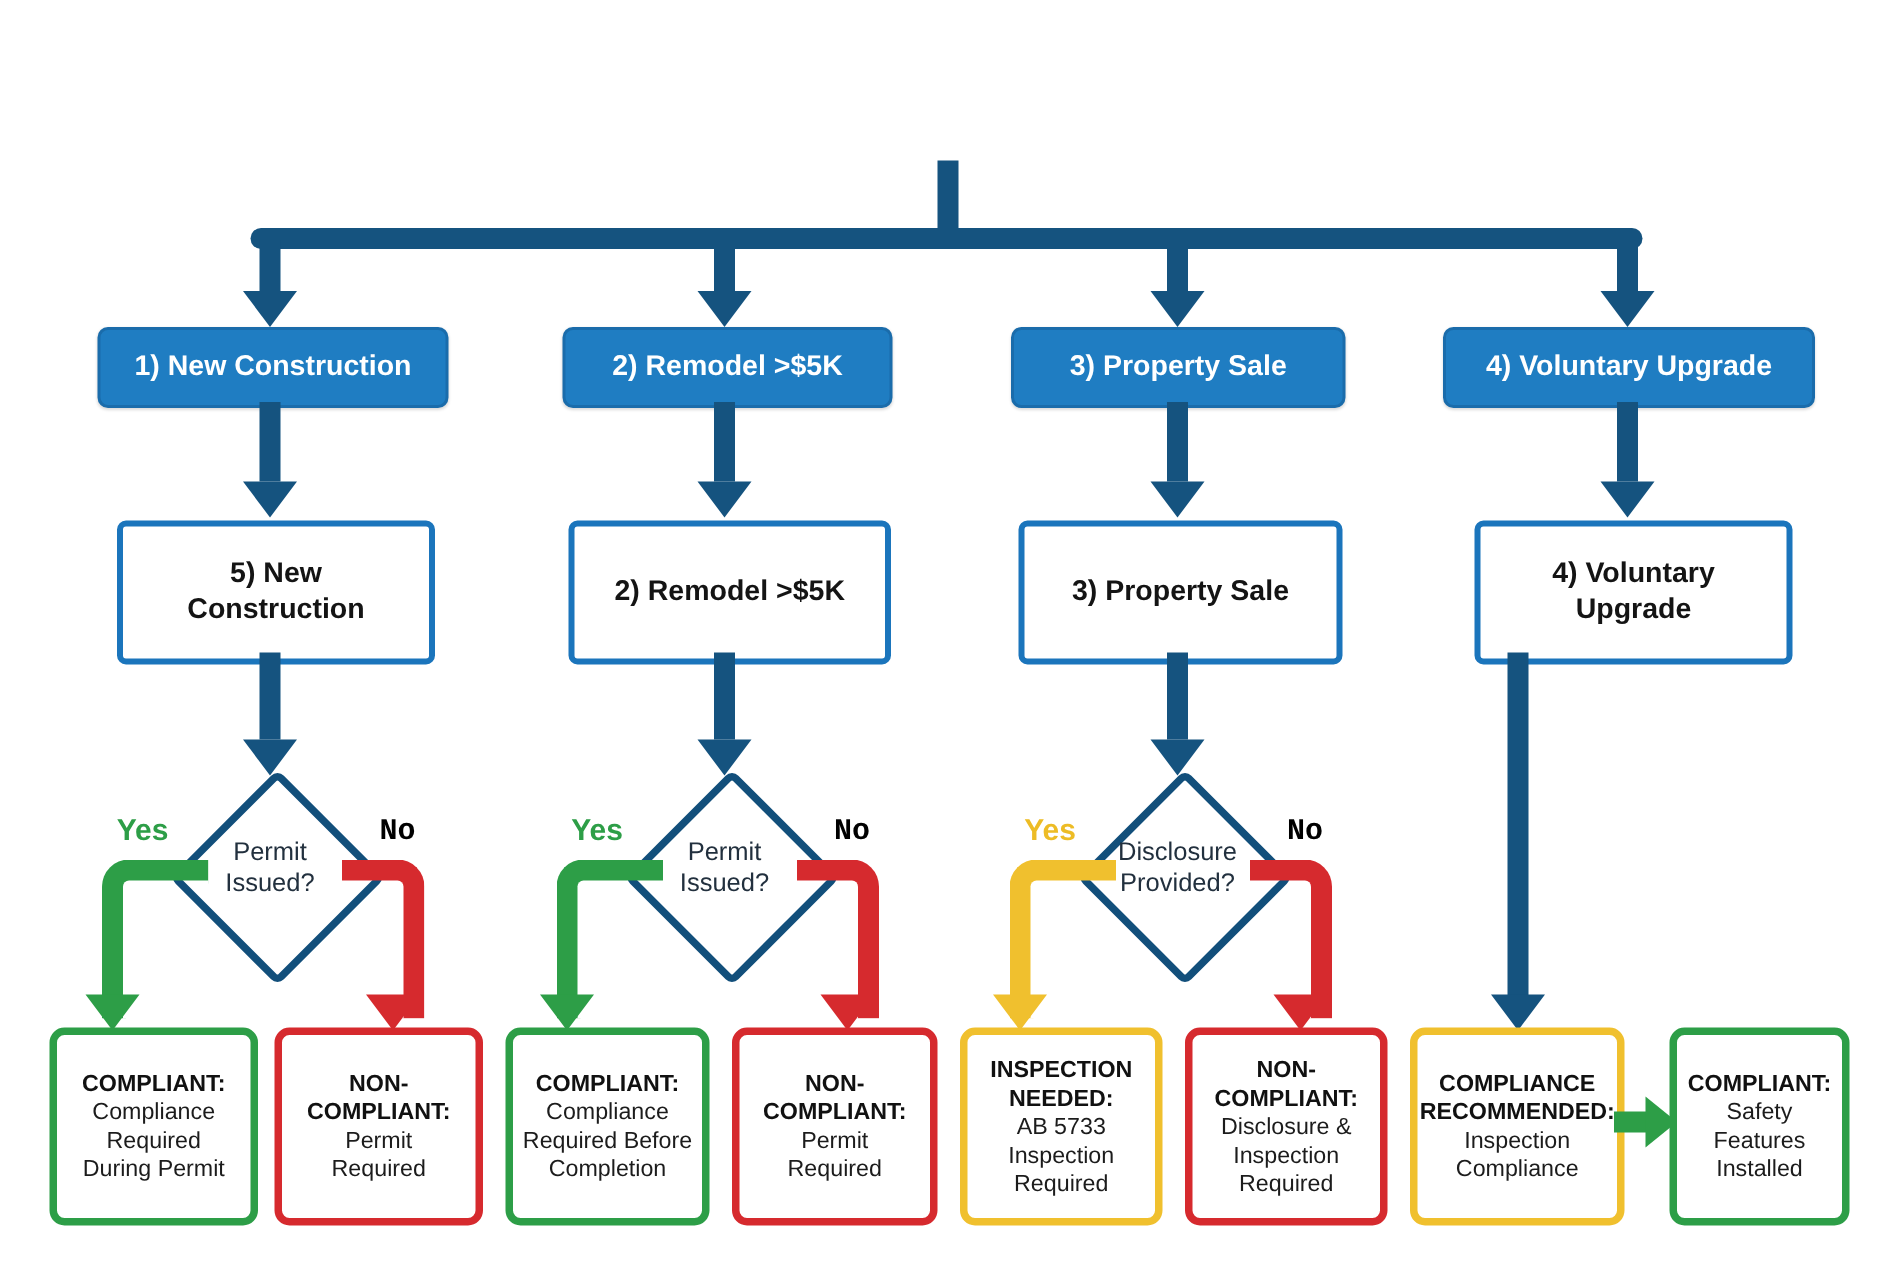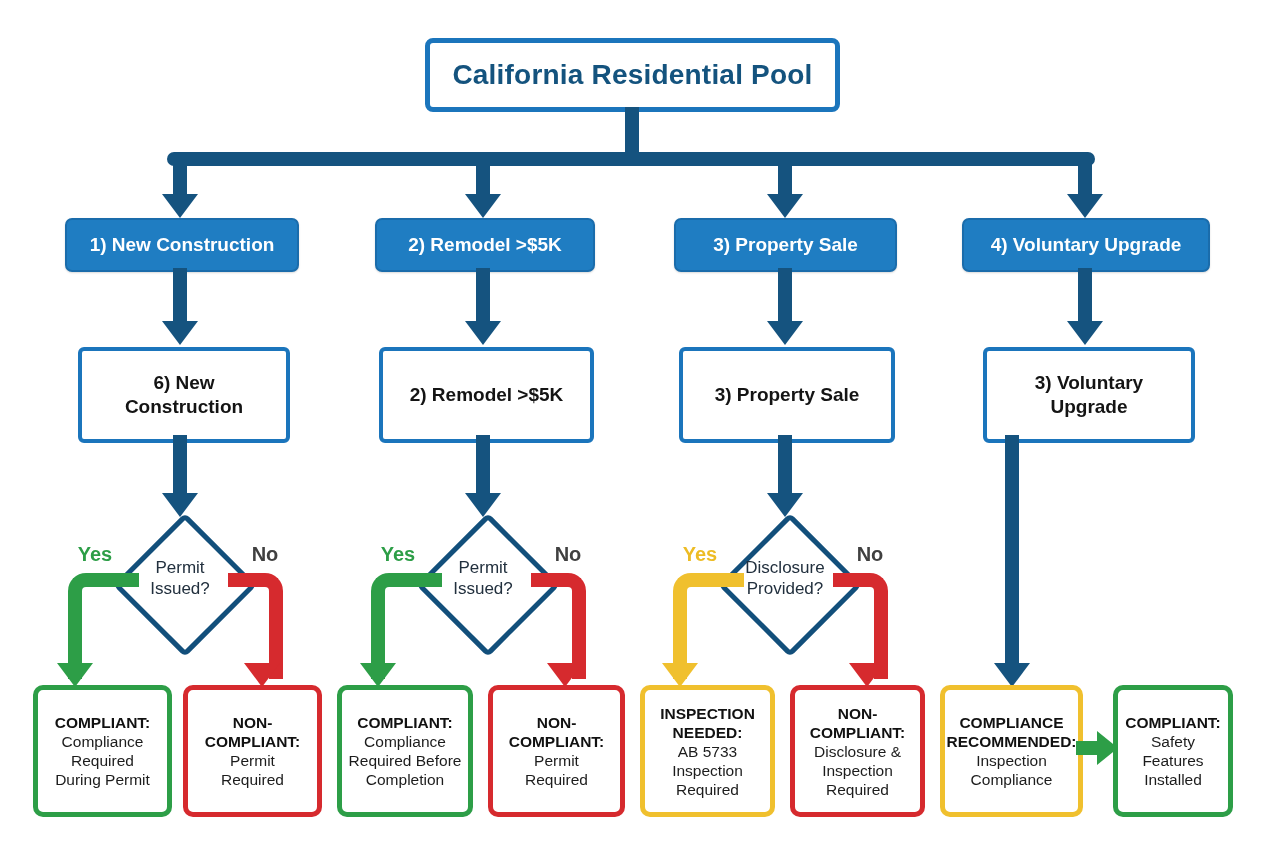--- a/index.html
+++ b/index.html
@@ -44,39 +44,36 @@
   .diamond{
     top:534px;width:92px;height:92px;background:#ffffff;border:5px solid #124f7b;border-radius:6px;
     transform:rotate(45deg);
   }
   .diamond-label{
     top:557px;width:120px;text-align:center;font-size:17px;line-height:21px;color:#22303e;
     white-space:pre-line;
   }
   .yn-label{top:543px;width:80px;text-align:center;font-size:20px;font-weight:bold;}
   .yn-green{color:#2d9e47;}
-  .yn-red{color:#404040;}
+  .yn-red{color:#000000;font-family:Liberation Mono, monospace;}
   .yn-yellow{color:#edbc25;}
   
   .outcome{
     top:685px;height:132px;background:#ffffff;border:5px solid;border-radius:10px;
     display:flex;flex-direction:column;align-items:center;justify-content:center;
     text-align:center;padding:4px 2px;box-sizing:border-box;
   }
   .outcome .h{font-size:15.5px;font-weight:bold;color:#111;line-height:19px;white-space:pre-line;}
   .outcome .b{font-size:15.5px;color:#1c1c1c;line-height:19px;white-space:pre-line;}
 </style>
 </head>
 <body>
 
 <div id="canvas">
 
-  <div class="abs title-box">
-    <span class="title-text">California Residential Pool</span>
-  </div>
 
   <div class="abs shaft" style="left:625px;top:107px;width:14px;height:51px;"></div>
   <div class="abs hbar"></div>
 
   <div class="abs shaft" style="left:173px;top:160px;width:14px;height:34px;"></div>
   <div class="abs head-down" style="left:162px;top:194px;"></div>
   <div class="abs shaft" style="left:476px;top:160px;width:14px;height:34px;"></div>
   <div class="abs head-down" style="left:465px;top:194px;"></div>
   <div class="abs shaft" style="left:778px;top:160px;width:14px;height:34px;"></div>
   <div class="abs head-down" style="left:767px;top:194px;"></div>
@@ -99,31 +96,31 @@
   <div class="abs shaft" style="left:173px;top:268px;width:14px;height:53px;"></div>
   <div class="abs head-down" style="left:162px;top:321px;"></div>
   <div class="abs shaft" style="left:476px;top:268px;width:14px;height:53px;"></div>
   <div class="abs head-down" style="left:465px;top:321px;"></div>
   <div class="abs shaft" style="left:778px;top:268px;width:14px;height:53px;"></div>
   <div class="abs head-down" style="left:767px;top:321px;"></div>
   <div class="abs shaft" style="left:1078px;top:268px;width:14px;height:53px;"></div>
   <div class="abs head-down" style="left:1067px;top:321px;"></div>
 
   <div class="abs node-box" style="left:78px;width:204px;">
-    <span class="node-text">6) New
+    <span class="node-text">5) New
 Construction</span>
   </div>
   <div class="abs node-box" style="left:379px;width:207px;">
     <span class="node-text">2) Remodel &gt;$5K</span>
   </div>
   <div class="abs node-box" style="left:679px;width:208px;">
     <span class="node-text">3) Property Sale</span>
   </div>
   <div class="abs node-box" style="left:983px;width:204px;">
-    <span class="node-text">3) Voluntary
+    <span class="node-text">4) Voluntary
 Upgrade</span>
   </div>
 
   <div class="abs shaft" style="left:173px;top:435px;width:14px;height:58px;"></div>
   <div class="abs head-down" style="left:162px;top:493px;"></div>
   <div class="abs shaft" style="left:476px;top:435px;width:14px;height:58px;"></div>
   <div class="abs head-down" style="left:465px;top:493px;"></div>
   <div class="abs shaft" style="left:778px;top:435px;width:14px;height:58px;"></div>
   <div class="abs head-down" style="left:767px;top:493px;"></div>
 

